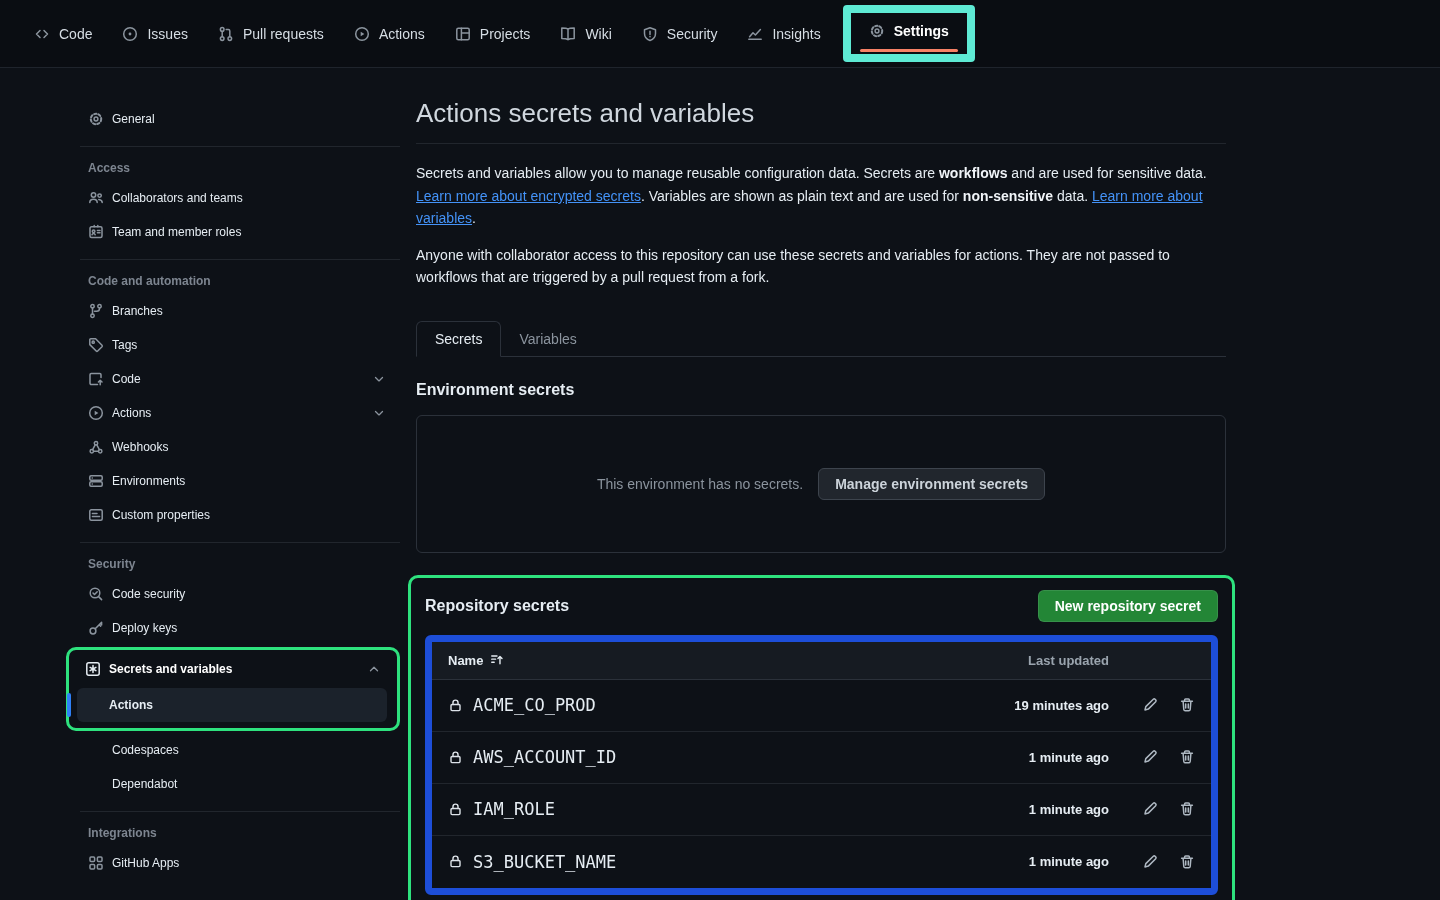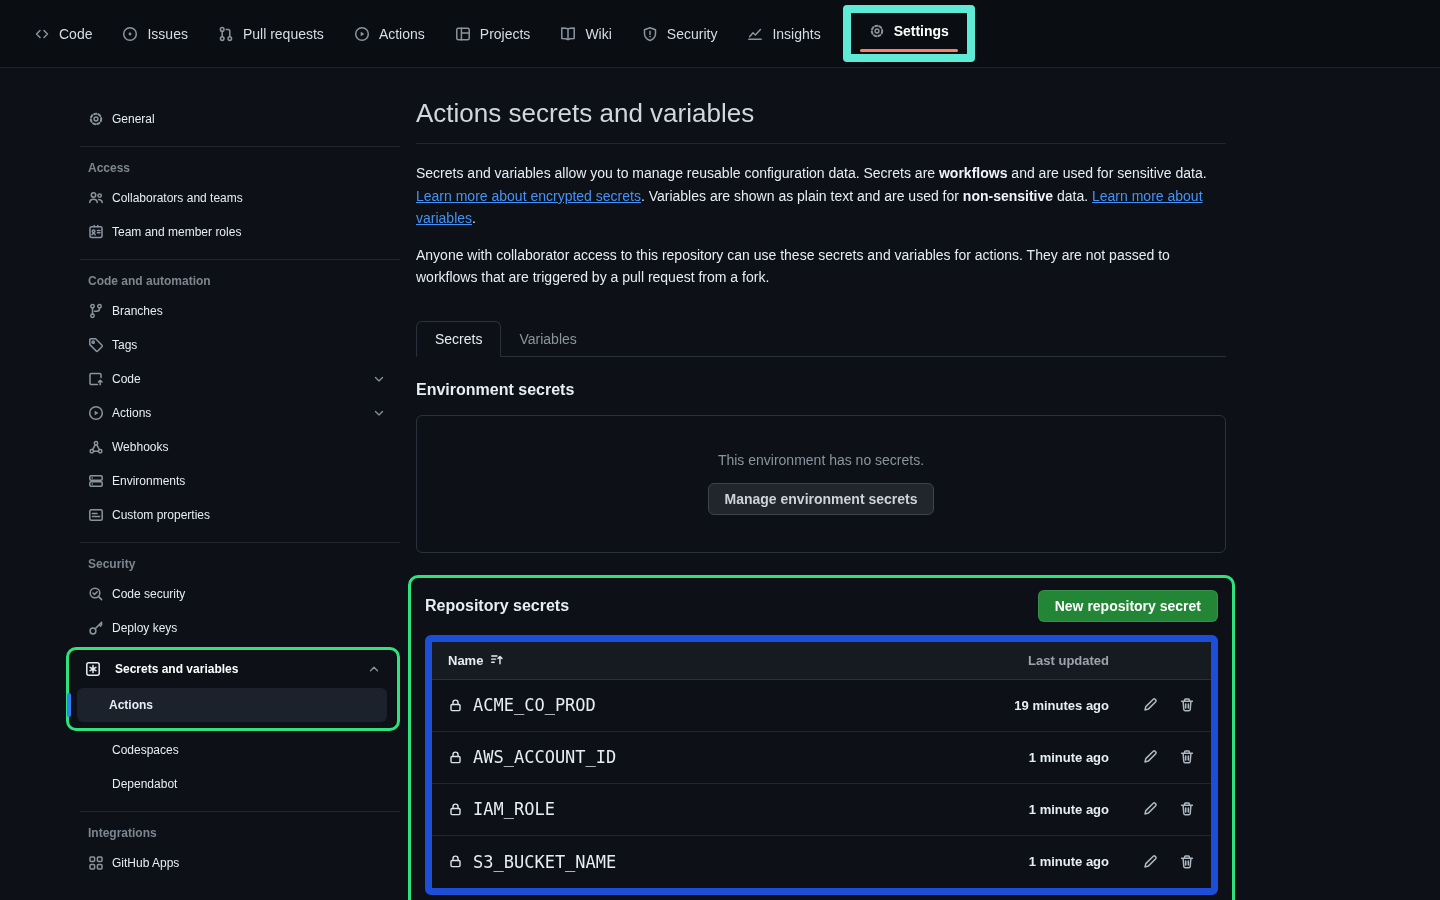--- a/index.html
+++ b/index.html
@@ -48,21 +48,21 @@
   }
   .sb-item .sico { color:#8b949e; flex:none; }
   .sb-label { flex:1; white-space:nowrap; }
   .sb-chevron { color:#8b949e; flex:none; margin-right:6px; }
   .sb-section-title {
     font-size:12px; font-weight:600; color:#7d8590;
     padding:0 16px; margin:14px 0 6px;
   }
   .sb-divider { border-top:1px solid #21262d; margin:10px 0 10px 8px; }
   .sb-sub { padding-left:40px; }
-  .sb-bold .sb-label { font-weight:700; color:#ffffff;margin-left:6px; }
+  .sb-bold .sb-label { font-weight:700; color:#ffffff; }
   .sb-bold .sico { color:#e6edf3; }
   .sb-selected {
     background:#1b222b; margin:2px 8px 2px 4px; padding-left:36px;
     font-weight:600;
   }
   .sb-selected .accent-bar {
     position:absolute; left:-10px; top:5px; width:4px; height:24px;
     background:#2f81f7; border-radius:2px;
   }
   .sb-annotation {
@@ -90,21 +90,21 @@
   .tab.active {
     background:#0d1117; border:1px solid #2b313a; border-bottom:1px solid #0d1117;
     border-radius:6px 6px 0 0; margin-bottom:-1px; color:#e6edf3;
   }
   .tab.inactive { color:#8b949e; }
 
   .h2 { margin-top:24px; font-size:16px; font-weight:700; color:#e6edf3; }
 
   .empty-box {
     margin-top:16px; border:1px solid #2b313a; border-radius:6px; height:138px;
-    display:flex; flex-direction:column; align-items:center; justify-content:center; gap:15px;
+    display:flex; flex-direction:row; align-items:center; justify-content:center; gap:15px;
   }
   .empty-text { color:#8b949e; font-size:14px; }
   .btn-secondary {
     background:#21262d; border:1px solid #3d444d; border-radius:6px;
     color:#ccd3da; font-weight:600; font-size:14px; padding:7px 16px; cursor:pointer;
     font-family:"Liberation Sans", sans-serif;
   }
 
   .repo-annotation {
     margin:22px -9px 0 -8px; border:3px solid #2ee27e; border-radius:10px;

